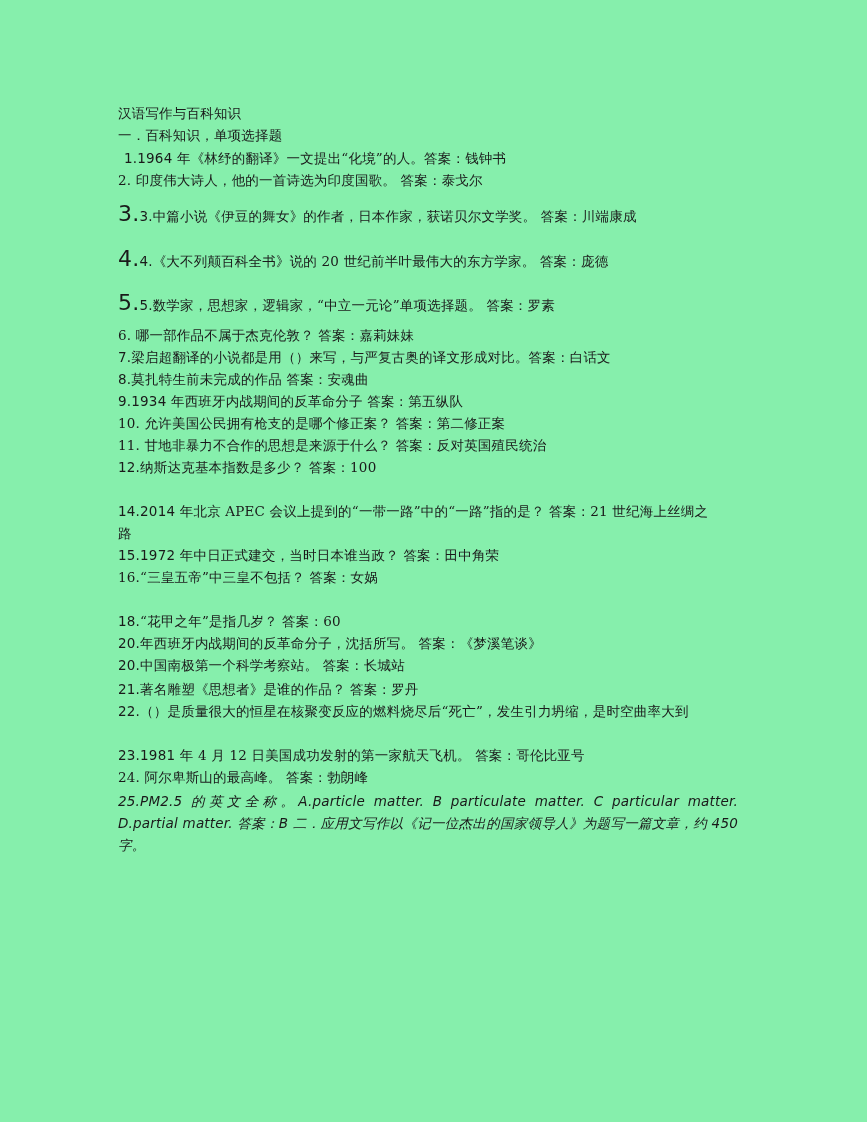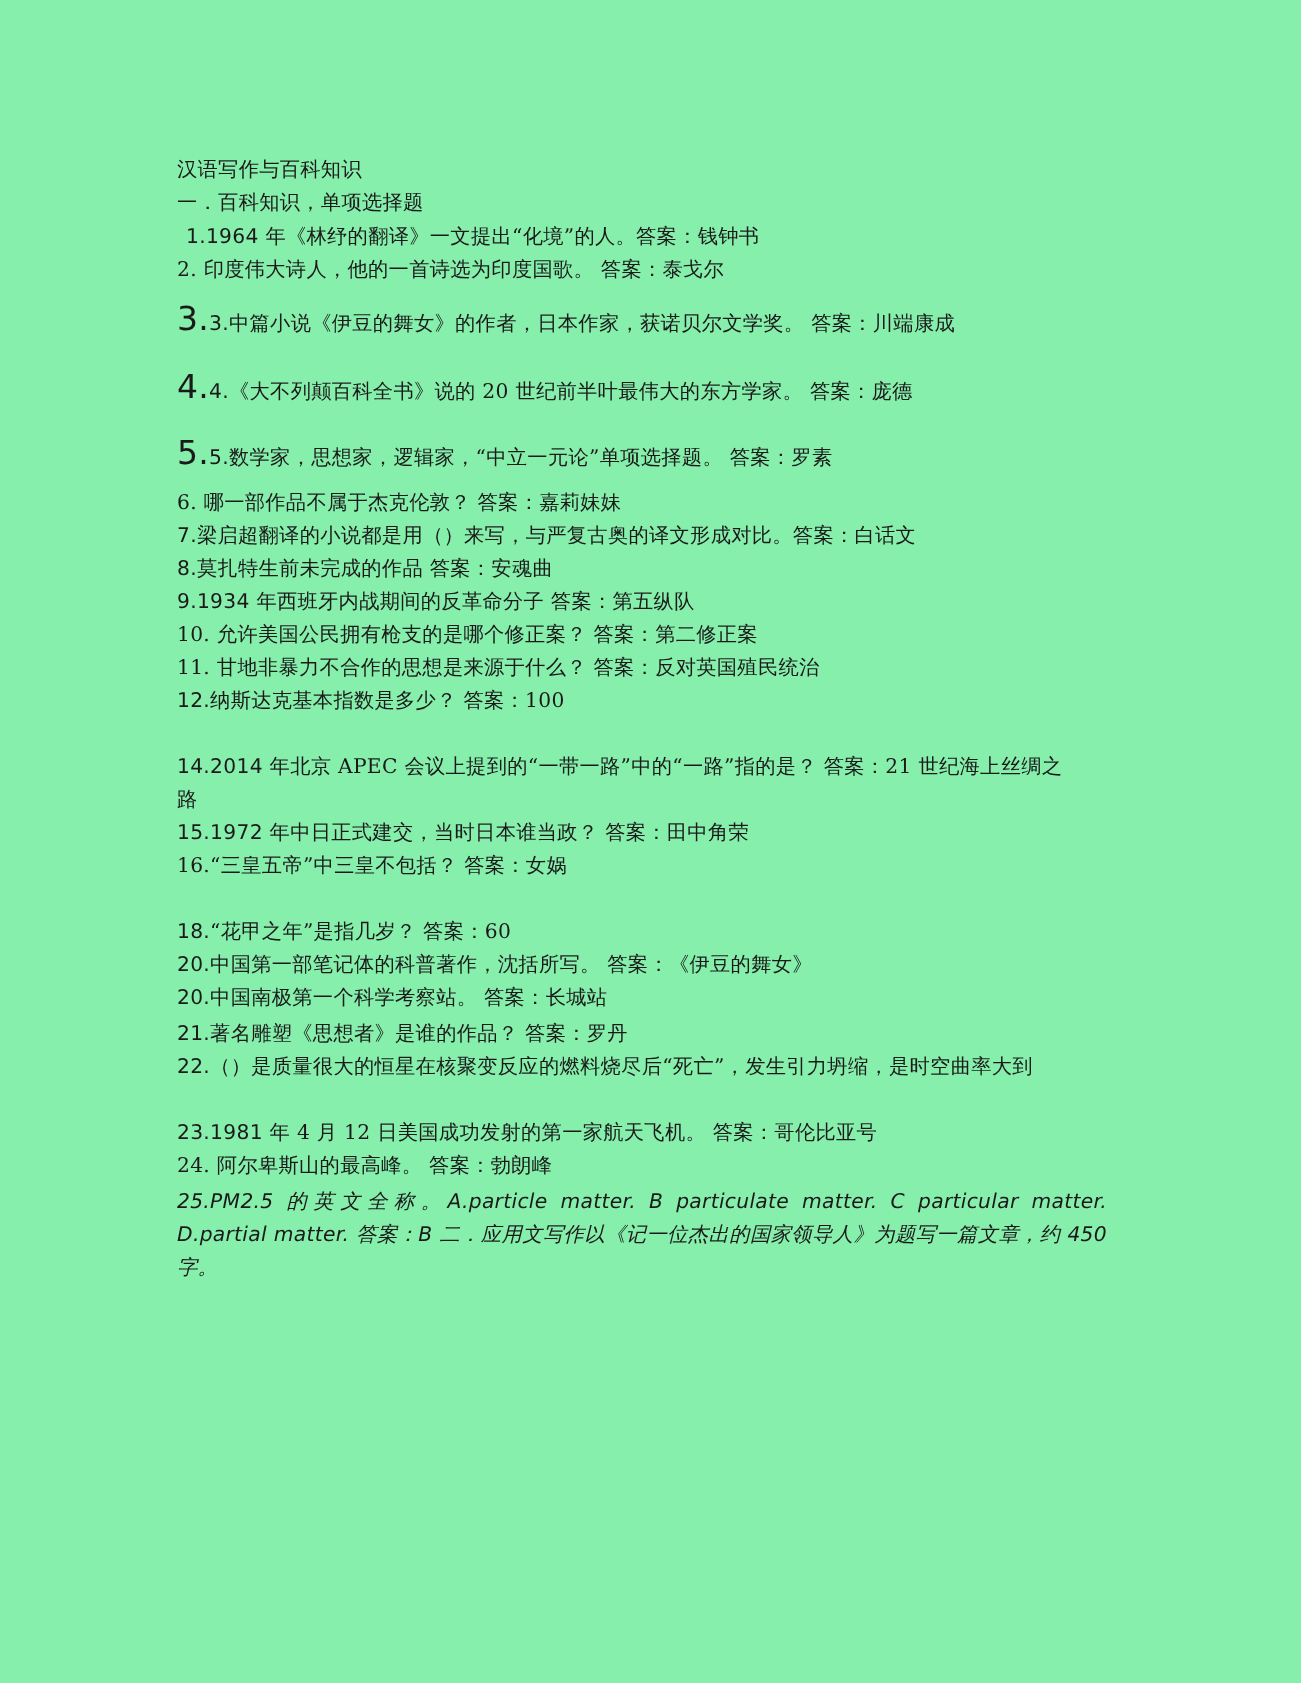--- a/index.html
+++ b/index.html
@@ -30,21 +30,21 @@
   <div class="line" style="top:370px"><span class="b">8.</span><span>莫扎特生前未完成的作品 答案：安魂曲</span></div>
   <div class="line" style="top:392px"><span class="b">9.1934</span><span> 年西班牙内战期间的反革命分子 答案：第五纵队</span></div>
   <div class="line" style="top:414px"><span>10.</span><span> 允许美国公民拥有枪支的是哪个修正案？ 答案：第二修正案</span></div>
   <div class="line" style="top:436px"><span>11.</span><span> 甘地非暴力不合作的思想是来源于什么？ 答案：反对英国殖民统治</span></div>
   <div class="line" style="top:458px"><span class="b">12.</span><span>纳斯达克基本指数是多少？ 答案：100</span></div>
   <div class="line" style="top:502px"><span class="b">14.2014</span><span> 年北京 APEC 会议上提到的“一带一路”中的“一路”指的是？ 答案：21 世纪海上丝绸之</span></div>
   <div class="line" style="top:524px">路</div>
   <div class="line" style="top:546px"><span class="b">15.1972</span><span> 年中日正式建交，当时日本谁当政？ 答案：田中角荣</span></div>
   <div class="line" style="top:568px"><span>16.</span><span>“三皇五帝”中三皇不包括？ 答案：女娲</span></div>
   <div class="line" style="top:612px"><span class="b">18.</span><span>“花甲之年”是指几岁？ 答案：60</span></div>
-  <div class="line" style="top:634px"><span class="b">20.</span><span>中国第一部笔记体的科普著作，沈括所写。 答案：《伊豆的舞女》</span></div>
+  <div class="line" style="top:634px"><span class="b">20.</span><span>年西班牙内战期间的反革命分子，沈括所写。 答案：《梦溪笔谈》</span></div>
   <div class="line" style="top:656px"><span class="b">20.</span><span>中国南极第一个科学考察站。 答案：长城站</span></div>
   <div class="line" style="top:680px"><span class="b">21.</span><span>著名雕塑《思想者》是谁的作品？ 答案：罗丹</span></div>
   <div class="line" style="top:702px"><span class="b">22.</span><span>（）是质量很大的恒星在核聚变反应的燃料烧尽后“死亡”，发生引力坍缩，是时空曲率大到</span></div>
   <div class="line" style="top:746px"><span class="b">23.1981</span><span> 年 4 月 12 日美国成功发射的第一家航天飞机。 答案：哥伦比亚号</span></div>
   <div class="line" style="top:768px"><span>24.</span><span> 阿尔卑斯山的最高峰。 答案：勃朗峰</span></div>
 
   <div class="line justify b" style="top:790px; line-height:22px">25.PM2.5 的英文全称。A.particle matter. B particulate matter. C particular matter. D.partial matter. 答案：B 二．应用文写作以《记一位杰出的国家领导人》为题写一篇文章，约 450 字。</div>
 </div>
 
 </body></html>

